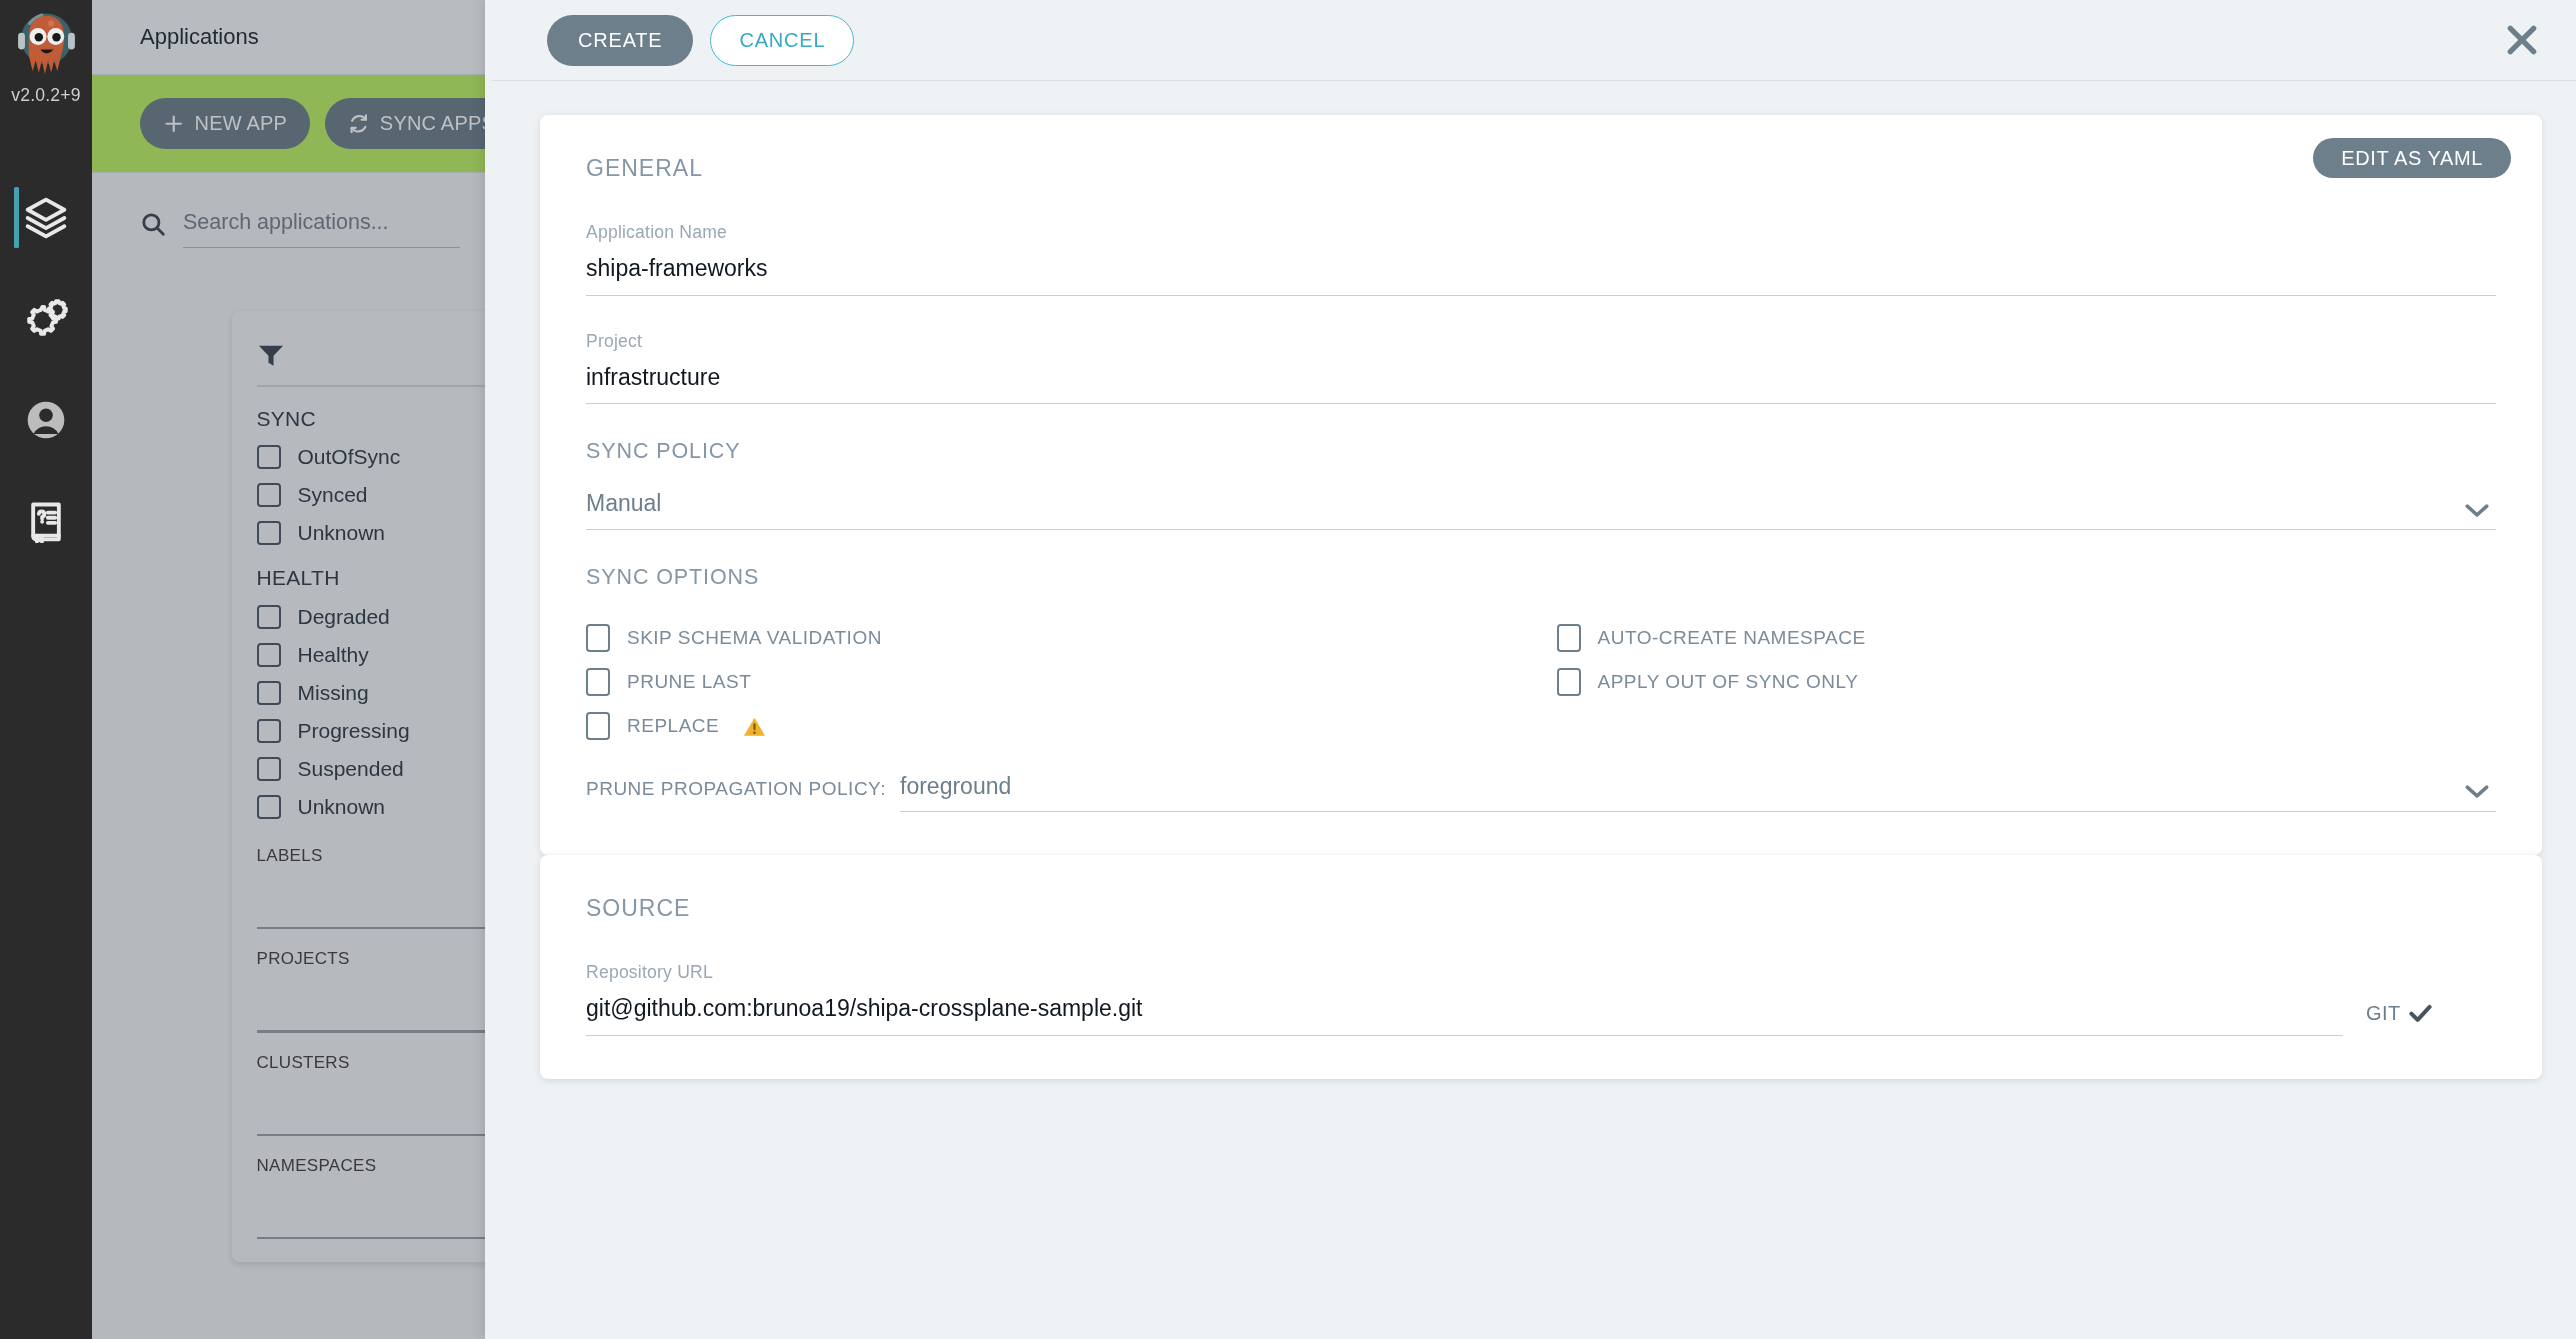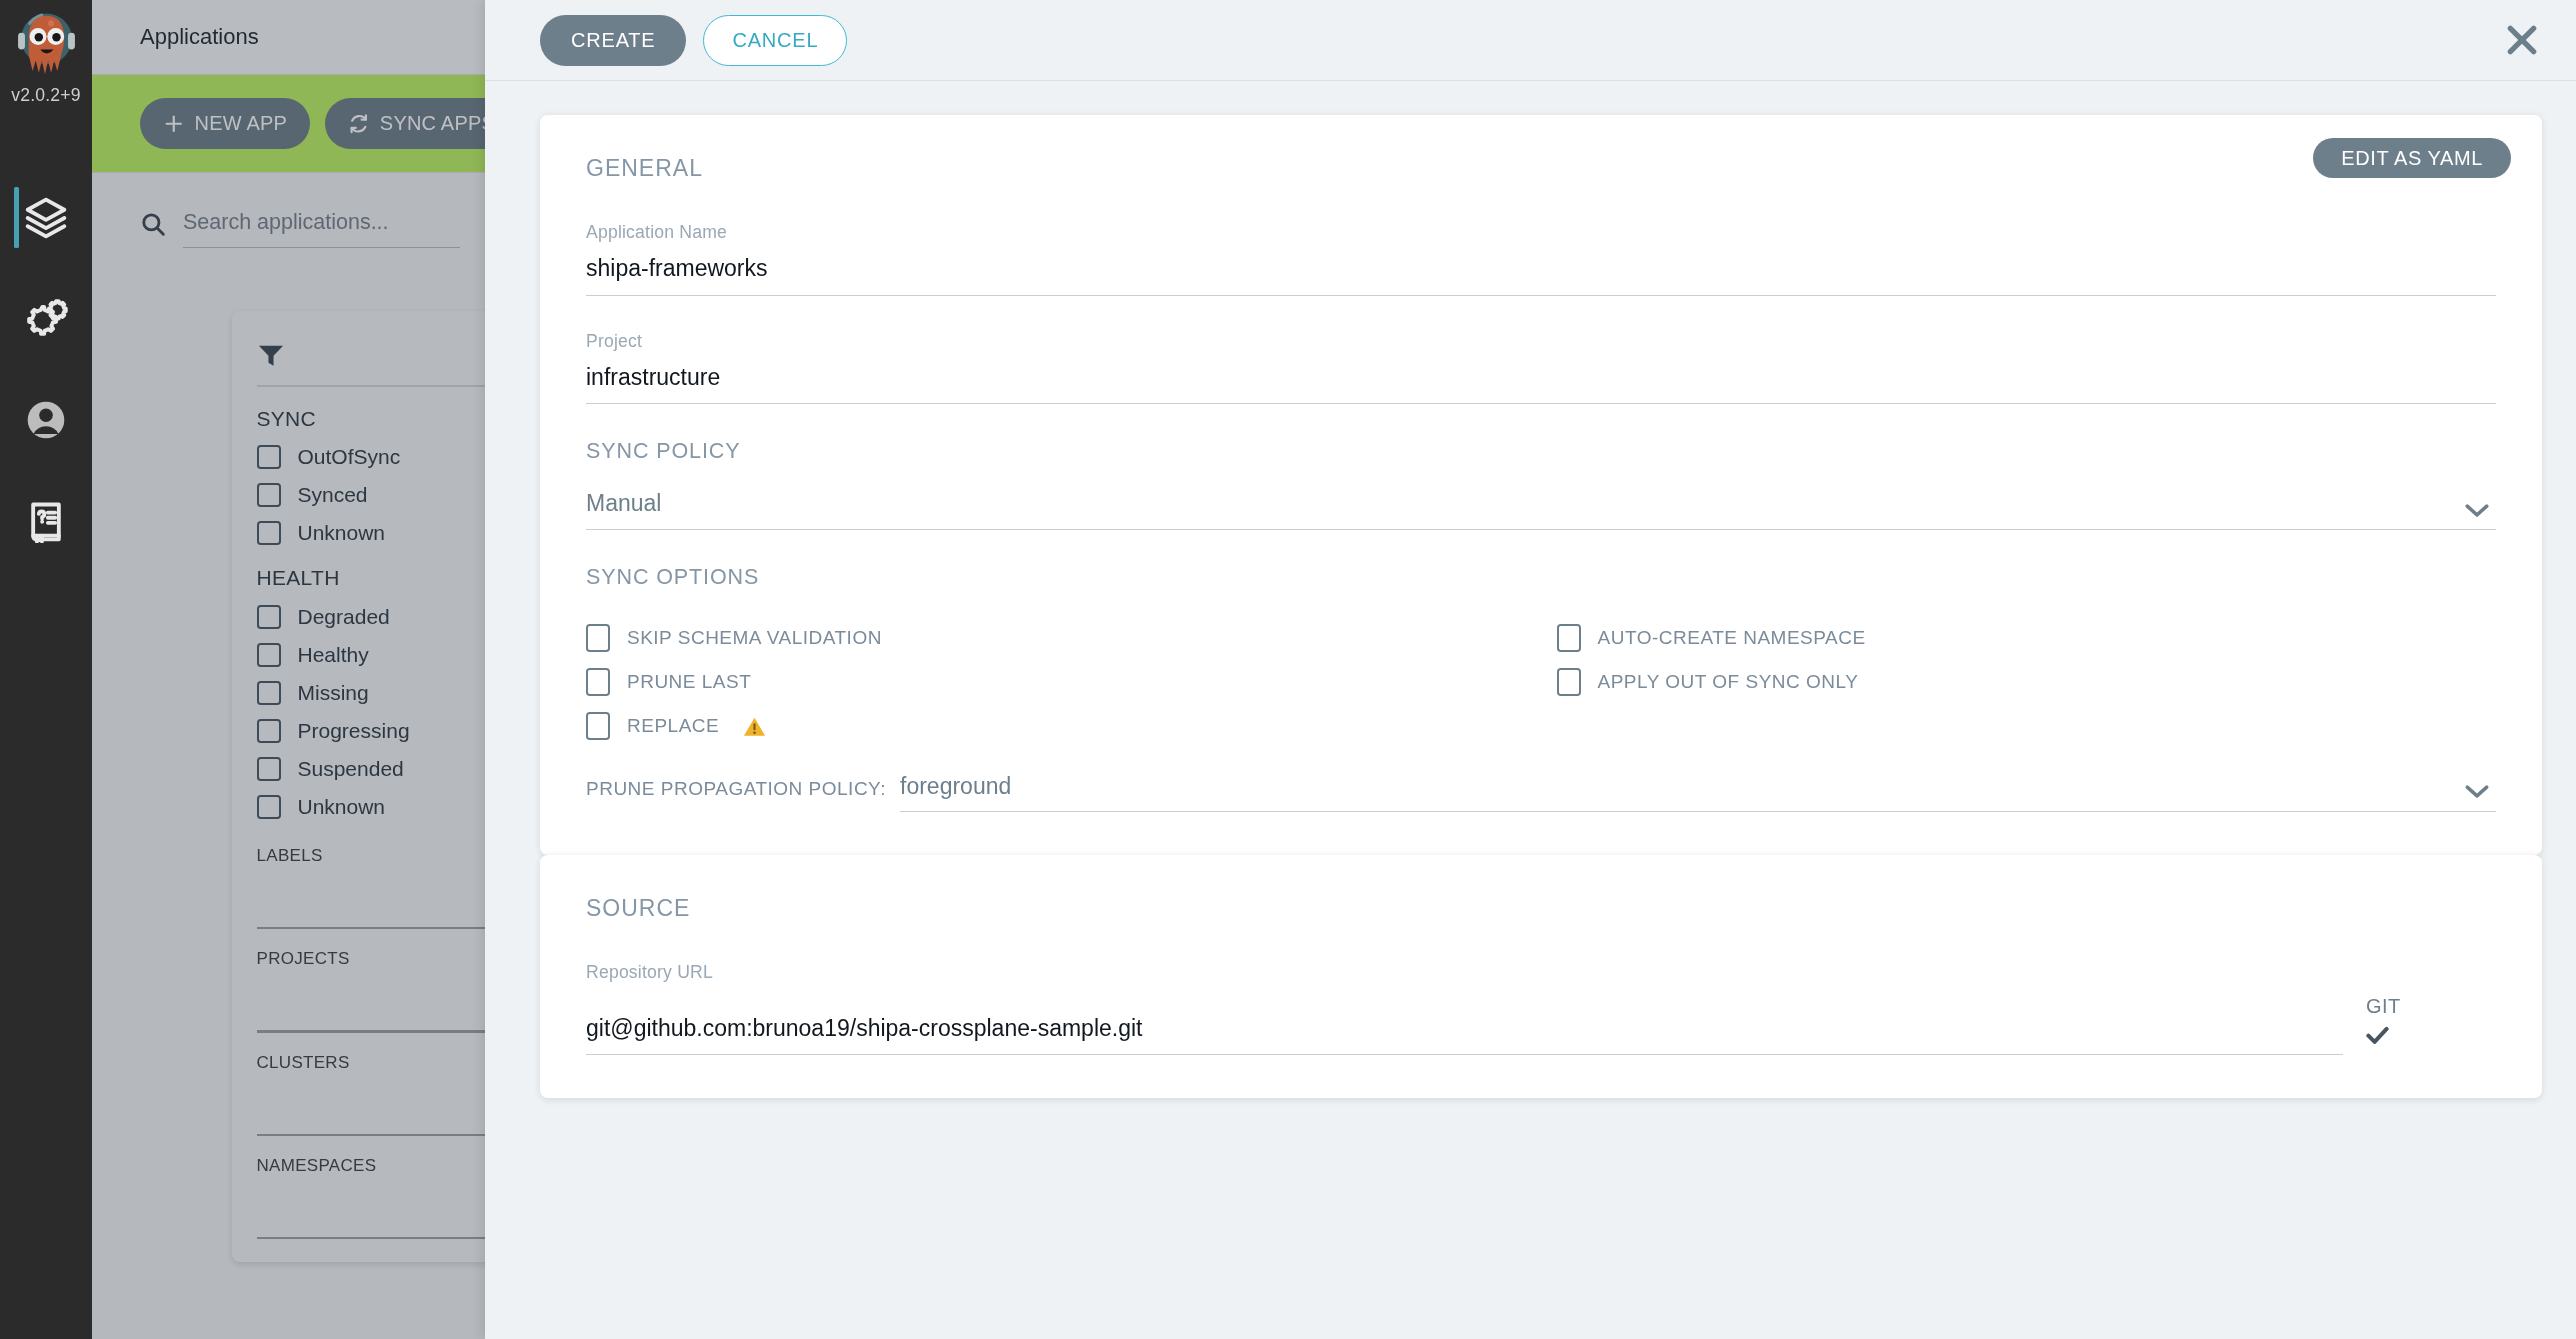--- a/index.html
+++ b/index.html
@@ -118,20 +118,21 @@
   
   .modal {
     position: absolute; top: 0; left: 485px; right: 0; bottom: 0;
     background: #eef2f5; z-index: 6; display: flex; flex-direction: column;
     box-shadow: -3.1px 0 10.7px rgba(0,0,0,.10);
   }
   .modal-topbar {
     height: 81px; flex: 0 0 81px; display: flex; align-items: center;
     padding: 0 34px 0 55px; border-bottom: 0.8px solid #d9dfe4;
     background: #eef2f5;
+    margin-left: 7px;
   }
   .btn-create {
     height: 51px; padding: 0 31px; border-radius: 26px; border: none;
     background: #6d7f8b; color: #fff; font-size: 20px; letter-spacing: 0.8px;
     font-family: inherit; cursor: pointer;
   }
   .btn-cancel {
     height: 51px; padding: 0 28px; border-radius: 26px; margin-left: 17px;
     background: #ffffff; border: 1.5px solid #41b9d4; color: #36a9c4;
     font-size: 20px; letter-spacing: 0.8px; font-family: inherit; cursor: pointer;
@@ -194,22 +195,22 @@
 
   .prune-row {
     display: flex; align-items: flex-end; gap: 14px; margin-top: 24.5px;
   }
   .prune-label { font-size: 19px; color: #7b8b9a; letter-spacing: 0.5px; padding-bottom: 12.3px; white-space: nowrap; }
   .prune-field { flex: 1; position: relative; border-bottom: 1.5px solid #c9ced3; padding-bottom: 11px; }
 
   .repo-row { display: flex; align-items: flex-end; gap: 23px; }
   .repo-field { flex: 1; position: relative; border-bottom: 1.5px solid #c9ced3; padding-bottom: 12.3px; }
   .repo-badge {
-    display: flex; gap: 7.7px; padding-bottom: 10.7px;
-    font-size: 20px; color: #6d7f8b; letter-spacing: 0.5px; width: 130px; flex-direction: column;
+    display: flex; align-items: center; gap: 7.7px; padding-bottom: 10.7px;
+    font-size: 20px; color: #6d7f8b; letter-spacing: 0.5px; width: 130px;
   }
   .check { width: 23px; height: 18.4px; }
   .check polyline { stroke: #465561; fill: none; stroke-width: 4.2; stroke-linecap: round; stroke-linejoin: round; }
 </style>
 </head>
 <body>
 
 <div class="screen">
 
   <div class="app-page">

